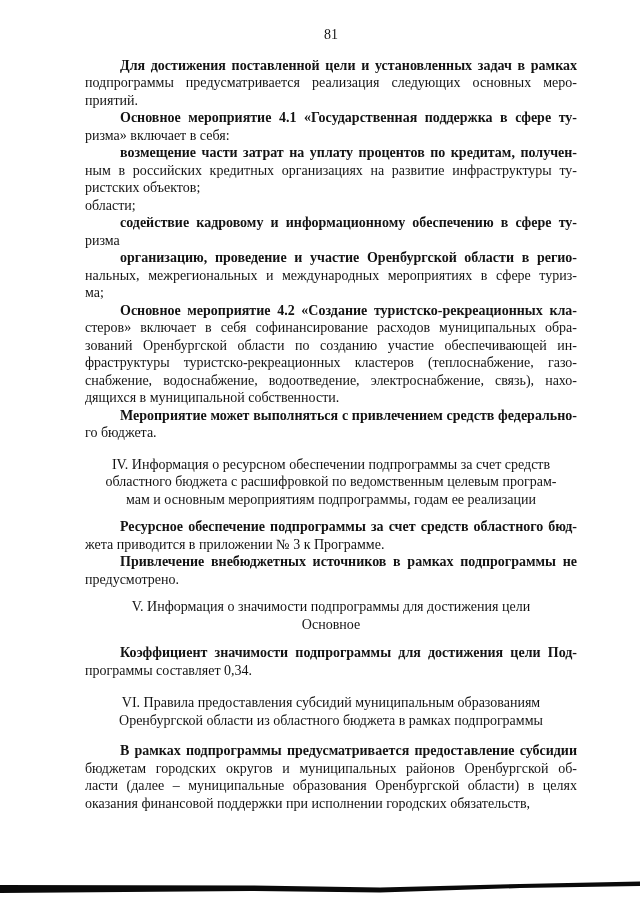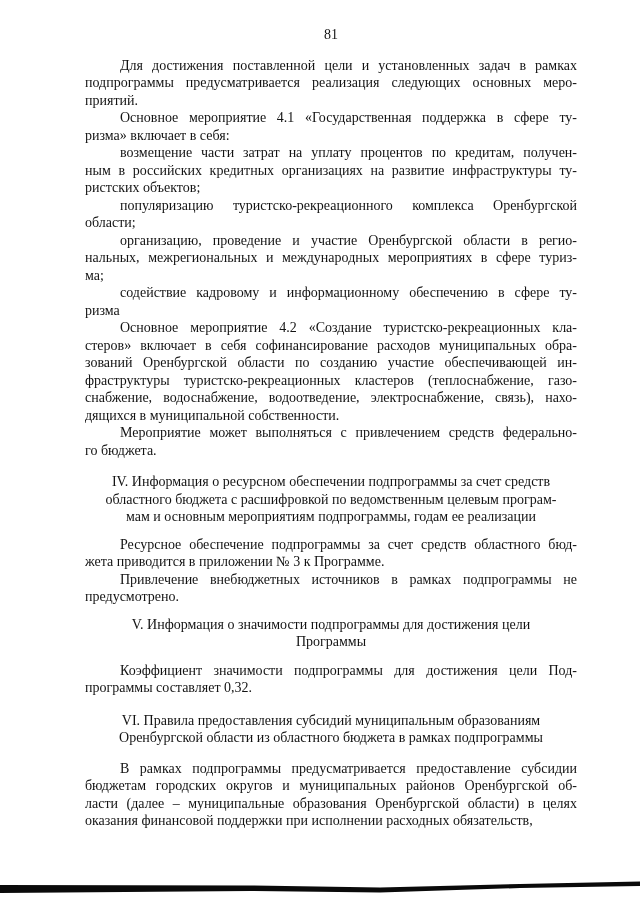--- a/index.html
+++ b/index.html
@@ -24,21 +24,21 @@
   }
   .block { margin: 0; }
   .line {
     height: 17.5px;
     overflow: hidden;
   }
   .paragraph .line {
     text-align: justify;
     text-align-last: justify;
   }
-  .paragraph .line.first { text-indent: 35px; }
+  .paragraph .line.first { text-indent: 35px; font-weight: bold; }
   .paragraph .line.last  { text-align: center; text-align-last: left; }
   .heading .line {
     text-align: center;
     text-align-last: center;
   }
   
   .blk-1  { margin-top: 13px; }  
   .blk-9  { margin-top: 14px; }  
   .blk-10 { margin-top: 10px; }
   .blk-12 { margin-top: 10px; }  
@@ -65,31 +65,30 @@
     <div class="block paragraph blk-2">
       <div class="line first">Основное мероприятие 4.1 «Государственная поддержка в сфере ту-</div>
       <div class="line last">ризма» включает в себя:</div>
     </div>
     <div class="block paragraph blk-3">
       <div class="line first">возмещение части затрат на уплату процентов по кредитам, получен-</div>
       <div class="line">ным в российских кредитных организациях на развитие инфраструктуры ту-</div>
       <div class="line last">ристских объектов;</div>
     </div>
     <div class="block paragraph blk-4">
-      <div class="line first">популяризацию туристско-рекреационного комплекса Оренбургской</div>
       <div class="line last">области;</div>
+    </div>
+    <div class="block paragraph blk-6">
+      <div class="line first">содействие кадровому и информационному обеспечению в сфере ту-</div>
+      <div class="line last">ризма</div>
     </div>
     <div class="block paragraph blk-5">
       <div class="line first">организацию, проведение и участие Оренбургской области в регио-</div>
       <div class="line">нальных, межрегиональных и международных мероприятиях в сфере туриз-</div>
       <div class="line last">ма;</div>
-    </div>
-    <div class="block paragraph blk-6">
-      <div class="line first">содействие кадровому и информационному обеспечению в сфере ту-</div>
-      <div class="line last">ризма</div>
     </div>
     <div class="block paragraph blk-7">
       <div class="line first">Основное мероприятие 4.2 «Создание туристско-рекреационных кла-</div>
       <div class="line">стеров» включает в себя софинансирование расходов муниципальных обра-</div>
       <div class="line">зований Оренбургской области по созданию участие обеспечивающей ин-</div>
       <div class="line">фраструктуры туристско-рекреационных кластеров (теплоснабжение, газо-</div>
       <div class="line">снабжение, водоснабжение, водоотведение, электроснабжение, связь), нахо-</div>
       <div class="line last">дящихся в муниципальной собственности.</div>
     </div>
     <div class="block paragraph blk-8">
@@ -104,33 +103,33 @@
     <div class="block paragraph blk-10">
       <div class="line first">Ресурсное обеспечение подпрограммы за счет средств областного бюд-</div>
       <div class="line last">жета приводится в приложении № 3 к Программе.</div>
     </div>
     <div class="block paragraph blk-11">
       <div class="line first">Привлечение внебюджетных источников в рамках подпрограммы не</div>
       <div class="line last">предусмотрено.</div>
     </div>
     <div class="block heading blk-12">
       <div class="line">V. Информация о значимости подпрограммы для достижения цели</div>
-      <div class="line">Программы</div>
+      <div class="line">Основное</div>
     </div>
     <div class="block paragraph blk-13">
       <div class="line first">Коэффициент значимости подпрограммы для достижения цели Под-</div>
-      <div class="line last">программы составляет 0,32.</div>
+      <div class="line last">программы составляет 0,34.</div>
     </div>
     <div class="block heading blk-14">
       <div class="line">VI. Правила предоставления субсидий муниципальным образованиям</div>
       <div class="line">Оренбургской области из областного бюджета в рамках подпрограммы</div>
     </div>
     <div class="block paragraph blk-15">
       <div class="line first">В рамках подпрограммы предусматривается предоставление субсидии</div>
       <div class="line">бюджетам городских округов и муниципальных районов Оренбургской об-</div>
       <div class="line">ласти (далее – муниципальные образования Оренбургской области) в целях</div>
-      <div class="line last">оказания финансовой поддержки при исполнении расходных обязательств,</div>
+      <div class="line last">оказания финансовой поддержки при исполнении городских обязательств,</div>
     </div>
   </div>
 
 <svg class="scan-bar" viewBox="0 0 640 20" preserveAspectRatio="none">
   <polygon points="0,7 250,7.5 380,9.5 520,6 640,3.5 640,8 520,10 380,14.5 250,13 0,15" fill="#0a0a0a"></polygon>
 </svg>
 
 </body></html>

